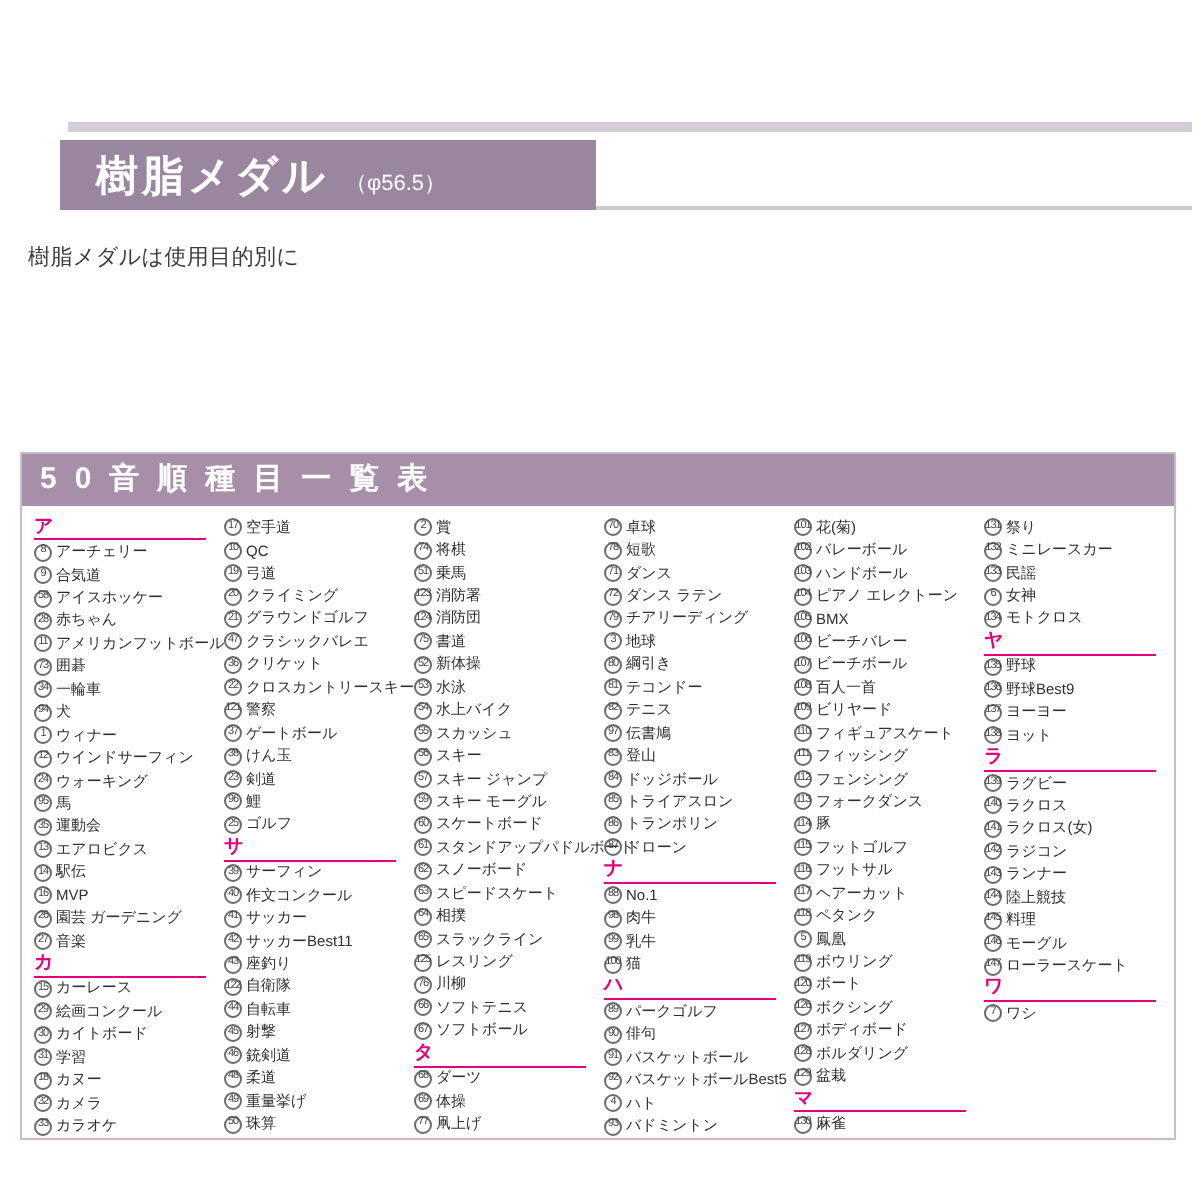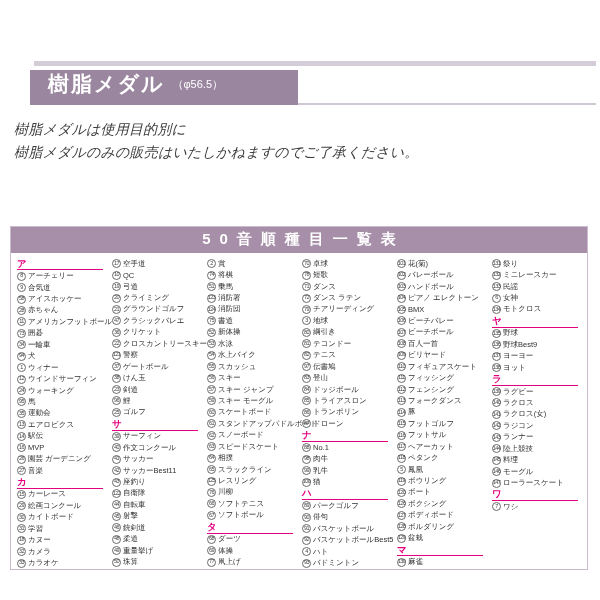--- a/index.html
+++ b/index.html
@@ -5,33 +5,33 @@
   html,body{margin:0;padding:0;}
   body{
     width:600px;height:600px;position:relative;overflow:hidden;
     background:#ffffff;font-family:"Liberation Sans","DejaVu Sans",sans-serif;
     -webkit-font-smoothing:antialiased;
   }
   .top-strip{position:absolute;left:34px;top:61px;width:562px;height:5px;background:#d4ccd6;}
   .title-underline{position:absolute;left:30px;top:103px;width:566px;height:2px;background:#cfc8d2;}
   .title-bar{
     position:absolute;left:30px;top:70px;width:268px;height:35px;
-    background:#9b86a0;color:#ffffff;display:flex;align-items:flex-start;
+    background:#9b86a0;color:#ffffff;display:flex;align-items:center;
     padding-left:18px;box-sizing:border-box;
   }
   .title-main{font-size:21px;font-weight:bold;letter-spacing:2px;}
   .title-sub{font-size:11px;margin-left:8px;margin-top:7px;}
   .intro{position:absolute;left:14px;top:118px;width:580px;color:#3b3b3b;}
-  .intro p{margin:0;font-size:14px;line-height:22.5px;letter-spacing:0.2px;font-style:italic;}
+  .intro p{margin:0;font-size:11px;line-height:22.5px;letter-spacing:0.2px;}
   .list-table{
     position:absolute;left:10px;top:226px;width:578px;height:344px;
     border:1px solid #cbb9cd;background:#fff;box-sizing:border-box;
   }
   .list-table-header{
-    background:#a78fa9;color:#ffffff;text-align:center;
+    background:#a78fa9;color:#ffffff;
     font-size:15px;font-weight:bold;letter-spacing:9px;
     padding:3px 0 4px 9px;
   }
   .list-body{display:flex;padding:5px 0 0 6px;}
   .col{width:95px;flex:0 0 95px;}
   .row{height:11.45px;display:flex;align-items:center;white-space:nowrap;overflow:visible;}
   .sec{
     color:#e4007f;font-weight:bold;font-size:9.5px;
     border-bottom:1.5px solid #e4007f;width:86px;
     line-height:10px;
@@ -50,21 +50,20 @@
 <div class="top-strip"></div>
 <div class="title-underline"></div>
 
 <div class="title-bar">
   <span class="title-main">樹脂メダル</span>
   <span class="title-sub">（φ56.5）</span>
 </div>
 
 <div class="intro">
   <p>樹脂メダルは使用目的別に</p>
-  <p>樹脂メダルのみの販売はいたしかねますのでご了承ください。</p>
 </div>
 
 <div class="list-table">
   <div class="list-table-header">50音順種目一覧表</div>
   <div class="list-body">
       <div class="col">
         <div class="row sec">ア</div>
         <div class="row">
           <span class="num">8</span>
           <span class="lbl">アーチェリー</span>

